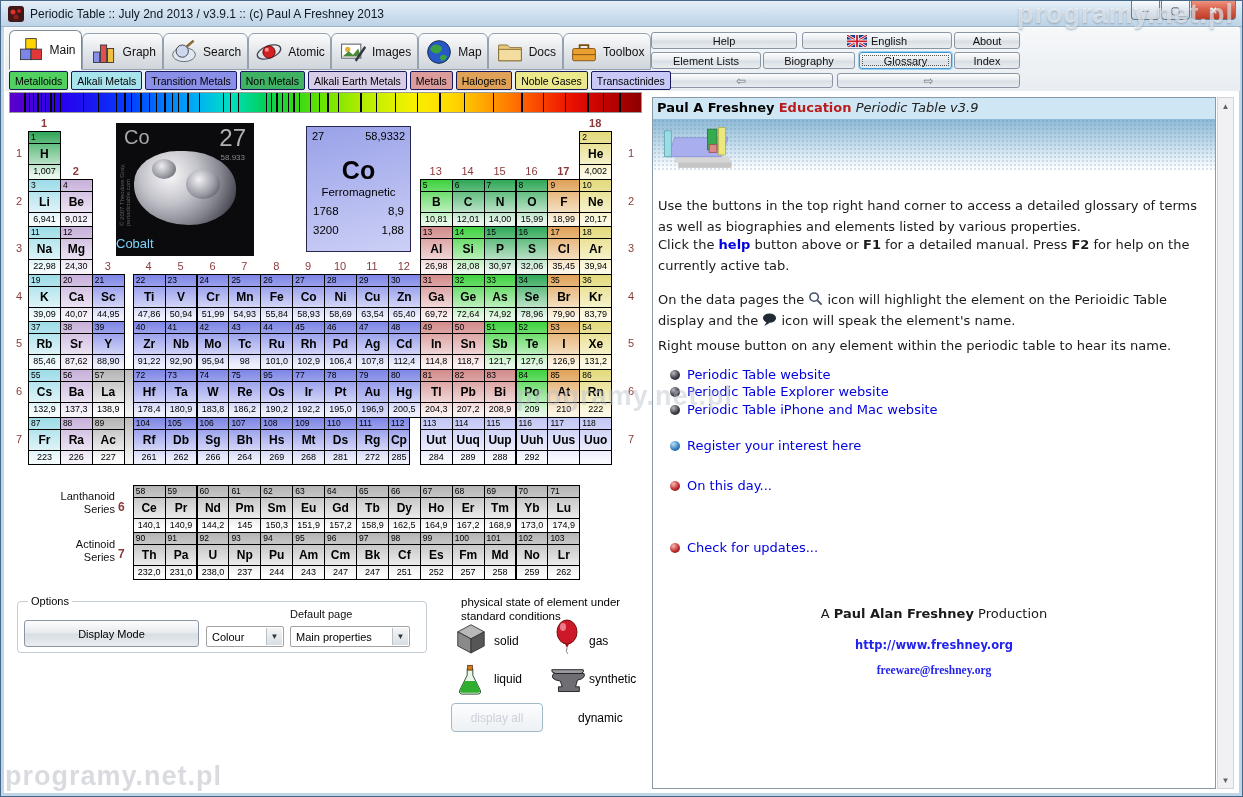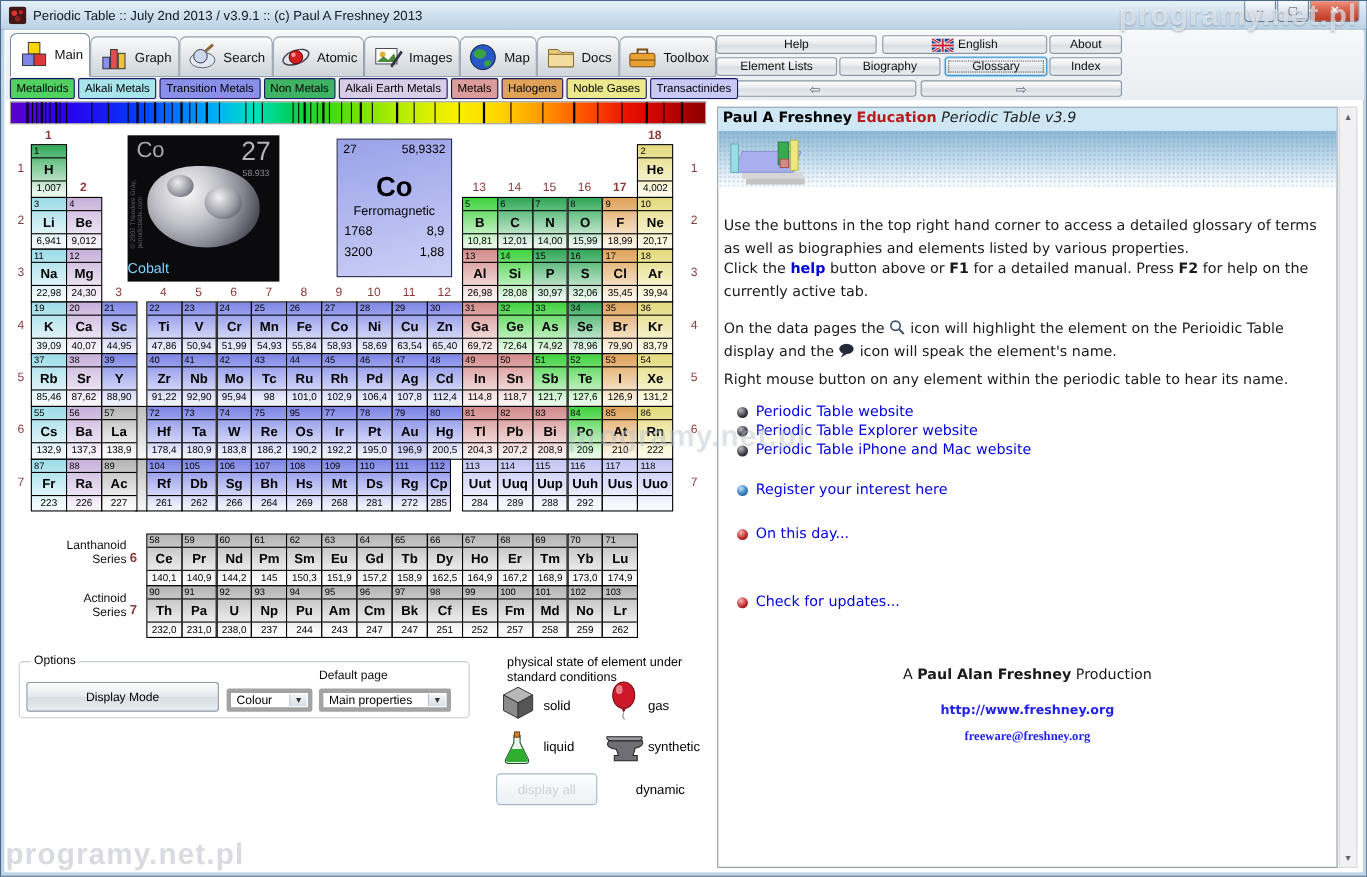--- a/index.html
+++ b/index.html
@@ -90,21 +90,21 @@
   .card-sym { text-align:center; margin-top:14px; font-size:25px; font-weight:bold; }
   .card-prop { text-align:center; font-size:11.5px; margin-top:1px; }
   .card-row { display:flex; justify-content:space-between; padding:0 6px; font-size:11.5px; margin-top:7px; }
   
   .options-box { position:absolute; left:16px; top:600px; width:410px; height:52px; border:1px solid #c4ccd4;
                  border-radius:4px; }
   .options-legend { position:absolute; left:10px; top:-7px; background:#fff; padding:0 3px; font-size:11px; }
   .opt-btn { position:absolute; left:6px; top:18px; width:175px; height:27px; border:1px solid #8a96a4; border-radius:3px;
              background:linear-gradient(180deg,#fdfdfd,#e6eaee 48%,#d8dee4 52%,#e9edf1); font-size:11px;
              display:flex; align-items:center; justify-content:center; }
-  .select { position:absolute; height:21px; border:4px solid #a3a3a3; border-radius:2px; background:#fff;
+  .select { position:absolute; height:21px; border:1px solid #a3a3a3; border-radius:2px; background:#fff;
             font-size:11px; display:flex; align-items:center; padding-left:5px; }
   .select .sel-arrow { position:absolute; right:1px; top:1px; bottom:1px; width:16px;
             background:linear-gradient(180deg,#f4f6f8,#d8dee4); border-left:1px solid #b8c0c8;
             display:flex; align-items:center; justify-content:center; font-size:8px; color:#333; }
   .field-label { position:absolute; font-size:11px; color:#101010; }
   .legend-title { position:absolute; left:460px; font-size:11.5px; color:#000; }
   .state-icon { position:absolute; }
   .state-label { position:absolute; font-size:12px; color:#000; }
   .displayall-btn { position:absolute; left:450px; top:702px; width:92px; height:29px; border:1px solid #a2bac8;
             border-radius:4px; background:linear-gradient(180deg,#fcfdfe,#edf1f4); color:#ccd2d8; font-size:12px;

